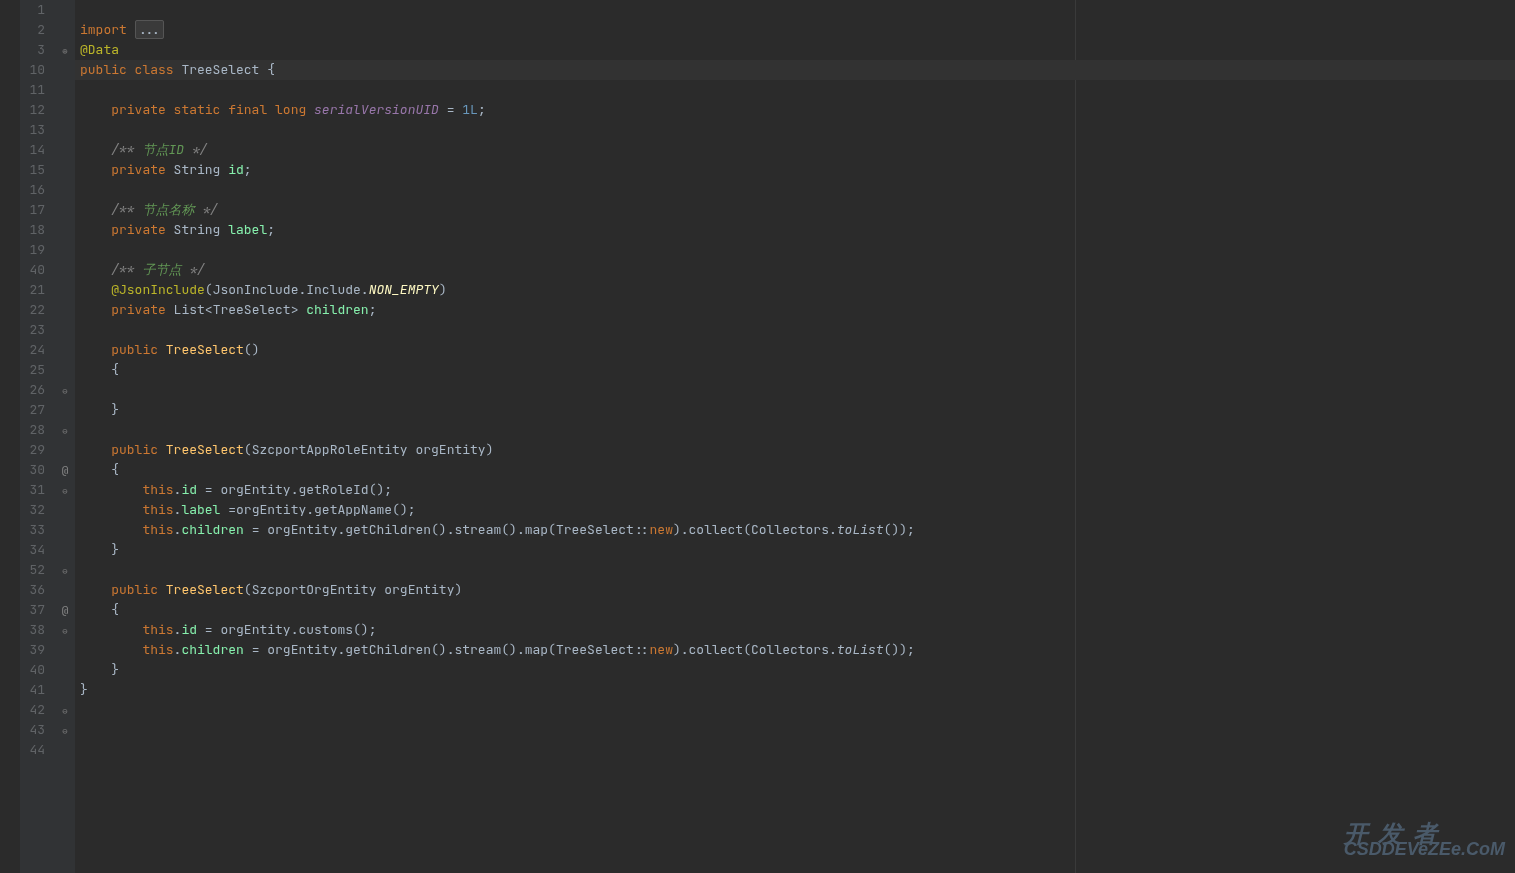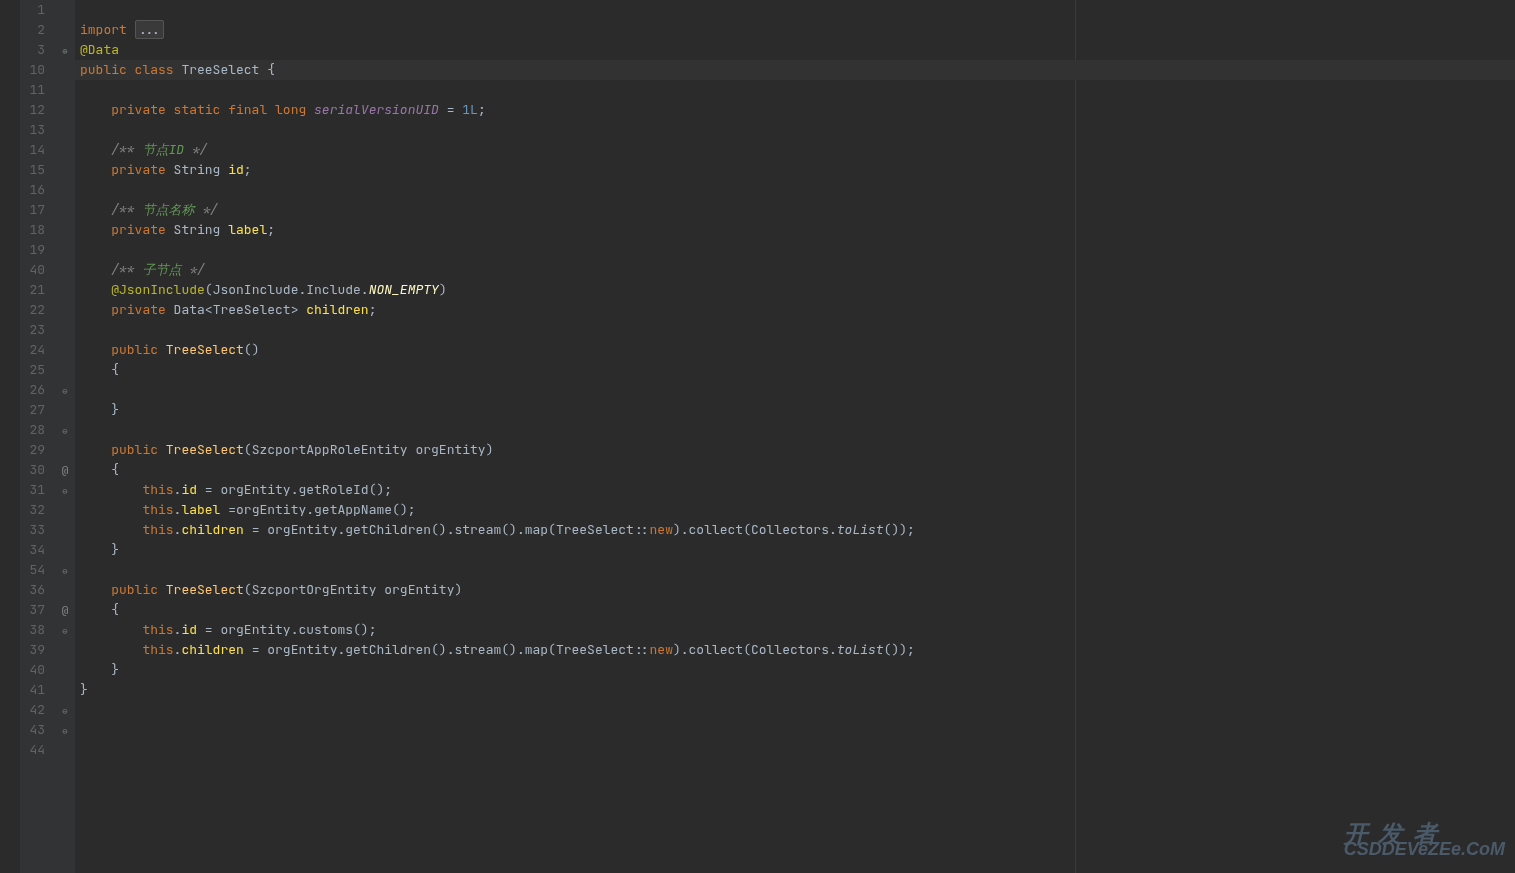--- a/index.html
+++ b/index.html
@@ -64,21 +64,21 @@
       right: 0;
       height: 20px;
       z-index: 0;
     }
     .code-content {
       position: relative;
       z-index: 1;
     }
     .kw { color: #cc7832; }
     .annotation { color: #bbb529; margin-top: 11px; }
-    .field { color: #fde047; text-align: right; }
+    .field { color: #86efac; text-align: right; }
     .method { color: #ffc66d; }
     .num { color: #6897bb; text-align: center; }
     .comment { color: #808080; font-style: italic; }
     .comment-tag { color: #629755; font-style: italic; }
     .italic-field { font-style: italic; color: #9876aa; }
     .const { color: #fef9c3; font-style: italic; }
     .fold-bg {
       background: #3a3a3a;
       border: 1px solid #555;
       border-radius: 2px;
@@ -151,21 +151,21 @@
     <div class="line">25</div>
     <div class="line">26</div>
     <div class="line">27</div>
     <div class="line">28</div>
     <div class="line">29</div>
     <div class="line">30</div>
     <div class="line">31</div>
     <div class="line">32</div>
     <div class="line">33</div>
     <div class="line">34</div>
-    <div class="line">54</div>
+    <div class="line">52</div>
     <div class="line">36</div>
     <div class="line">37</div>
     <div class="line">38</div>
     <div class="line">39</div>
     <div class="line">40</div>
     <div class="line">41</div>
     <div class="line">42</div>
     <div class="line">43</div>
     <div class="line">44</div>
   </div>
@@ -222,21 +222,21 @@
       <div class="line"><span>    </span><span class="kw">private </span><span class="kw">static </span><span class="kw">final </span><span class="kw">long </span><span class="italic-field">serialVersionUID</span><span> = </span><span class="num">1L</span><span>;</span></div>
       <div class="line"></div>
       <div class="line"><span>    </span><span class="comment">/** </span><span class="comment-tag">节点ID</span><span class="comment"> */</span></div>
       <div class="line"><span>    </span><span class="kw">private </span><span>String </span><span class="field">id</span><span>;</span></div>
       <div class="line"></div>
       <div class="line"><span>    </span><span class="comment">/** </span><span class="comment-tag">节点名称</span><span class="comment"> */</span></div>
       <div class="line"><span>    </span><span class="kw">private </span><span>String </span><span class="field">label</span><span>;</span></div>
       <div class="line"></div>
       <div class="line"><span>    </span><span class="comment">/** </span><span class="comment-tag">子节点</span><span class="comment"> */</span></div>
       <div class="line"><span>    </span><span class="annotation">@JsonInclude</span><span>(</span><span>JsonInclude</span><span>.</span><span>Include</span><span>.</span><span class="const">NON_EMPTY</span><span>)</span></div>
-      <div class="line"><span>    </span><span class="kw">private </span><span>Data</span><span>&lt;</span><span>TreeSelect</span><span>&gt; </span><span class="field">children</span><span>;</span></div>
+      <div class="line"><span>    </span><span class="kw">private </span><span>List</span><span>&lt;</span><span>TreeSelect</span><span>&gt; </span><span class="field">children</span><span>;</span></div>
       <div class="line"></div>
       <div class="line"><span>    </span><span class="kw">public </span><span class="method">TreeSelect</span><span>()</span></div>
       <div class="line"><span>    </span><span>{</span></div>
       <div class="line"></div>
       <div class="line"><span>    </span><span>}</span></div>
       <div class="line"></div>
       <div class="line"><span>    </span><span class="kw">public </span><span class="method">TreeSelect</span><span>(</span><span>SzcportAppRoleEntity </span><span>orgEntity</span><span>)</span></div>
       <div class="line"><span>    </span><span>{</span></div>
       <div class="line"><span>        </span><span class="kw">this</span><span>.</span><span class="field">id</span><span> = </span><span>orgEntity</span><span>.</span><span>getRoleId</span><span>()</span><span>;</span></div>
       <div class="line"><span>        </span><span class="kw">this</span><span>.</span><span class="field">label</span><span> =</span><span>orgEntity</span><span>.</span><span>getAppName</span><span>()</span><span>;</span></div>

